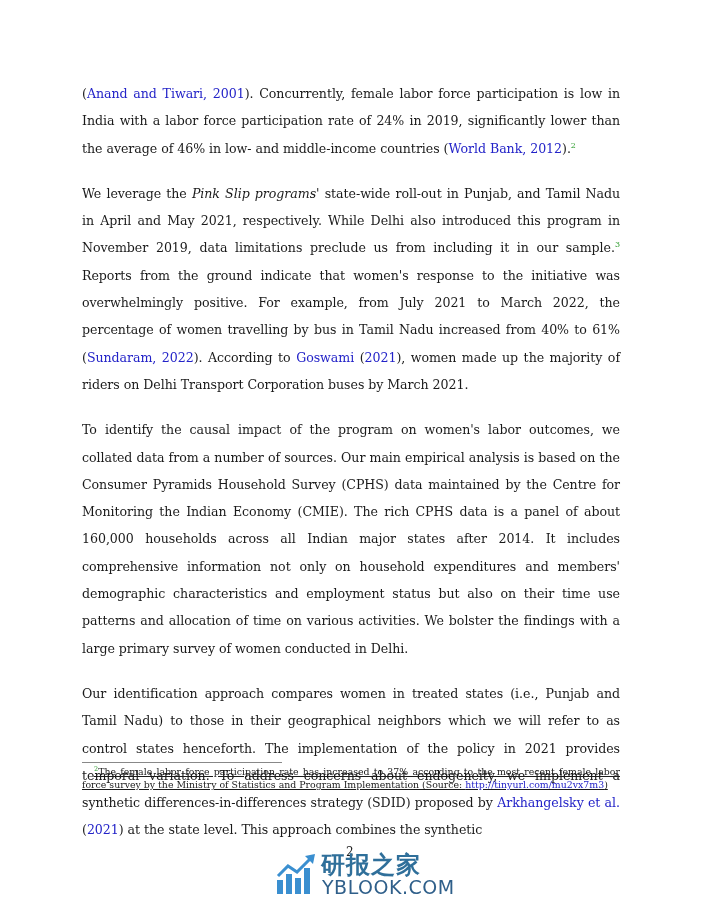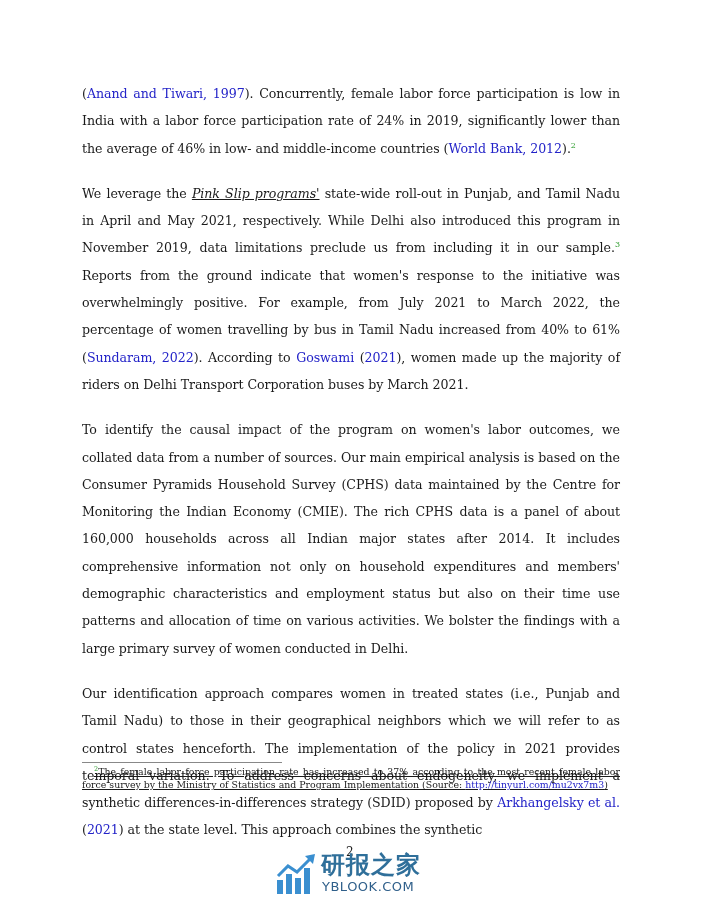--- a/index.html
+++ b/index.html
@@ -4,39 +4,39 @@
   <style>
     html, body { margin: 0; padding: 0; background: #ffffff; }
     body { width: 702px; height: 907px; position: relative; overflow: hidden;
            font-family: "DejaVu Serif", "Liberation Serif", serif; color: #1a1a1a; }
     .page { position: absolute; left: 82px; top: 80px; width: 538px; }
     .para { font-size: 12.6px; line-height: 27.3px; text-align: justify; margin: 0 0 18px 0;
             letter-spacing: -0.05px; }
     .para span { }
     .cite { color: #2323c8; }
     .fnref { color: #2a9a2a; font-size: 8px; vertical-align: super; line-height: 0; }
-    em { font-style: italic; text-decoration: underline; }
+    em { font-style: italic; }
     .footrule { position: absolute; left: 82px; top: 762px; width: 200px; height: 1px; background: #888; }
     .footnotes { position: absolute; left: 82px; top: 765px; width: 538px;
                  font-size: 9.4px; line-height: 13.3px; text-align: justify; text-decoration: underline; }
     .footnotes p { margin: 0; text-indent: 12px; }
     .fnmark { color: #2a9a2a; font-size: 6.5px; vertical-align: super; line-height: 0; }
     .url { color: #2323c8; }
     .pagenum { position: absolute; left: 346px; top: 845px; font-size: 12px; }
     .logo { position: absolute; left: 275px; top: 852px; width: 160px; height: 45px; }
     .logo-text-cn { position: absolute; left: 46px; top: 0px; font-family: "DejaVu Sans", sans-serif;
                     font-size: 24px; color: #2f6f9a; letter-spacing: 1px; line-height: 26px; font-weight: bold; }
     .logo-text-en { position: absolute; left: 47px; top: 27px; font-family: "DejaVu Sans", sans-serif;
-                    font-size: 13px; color: #2f5f8a; letter-spacing: 0.5px; line-height: 16px; }
+                    font-size: 19px; color: #2f5f8a; letter-spacing: 0.5px; line-height: 16px; }
   </style>
 </head>
 <body>
 
 <div class="page">
-  <p class="para">(<a class="cite">Anand and Tiwari, 1997</a><span>). Concurrently, female labor force participation is low in India with a labor force participation rate of 24% in 2019, significantly lower than the average of 46% in low- and middle-income countries (</span><a class="cite">World Bank, 2012</a><span>).</span><a class="fnref">2</a></p>
+  <p class="para">(<a class="cite">Anand and Tiwari, 2001</a><span>). Concurrently, female labor force participation is low in India with a labor force participation rate of 24% in 2019, significantly lower than the average of 46% in low- and middle-income countries (</span><a class="cite">World Bank, 2012</a><span>).</span><a class="fnref">2</a></p>
 
   <p class="para"><span>We leverage the </span><em>Pink Slip programs'</em><span> state-wide roll-out in Punjab, and Tamil Nadu in April and May 2021, respectively. While Delhi also introduced this program in November 2019, data limitations preclude us from including it in our sample.</span><a class="fnref">3</a><span> Reports from the ground indicate that women's response to the initiative was overwhelmingly positive. For example, from July 2021 to March 2022, the percentage of women travelling by bus in Tamil Nadu increased from 40% to 61% (</span><a class="cite">Sundaram, 2022</a><span>). According to </span><a class="cite">Goswami</a><span> (</span><a class="cite">2021</a><span>), women made up the majority of riders on Delhi Transport Corporation buses by March 2021.</span></p>
 
   <p class="para"><span>To identify the causal impact of the program on women's labor outcomes, we collated data from a number of sources. Our main empirical analysis is based on the Consumer Pyramids Household Survey (CPHS) data maintained by the Centre for Monitoring the Indian Economy (CMIE). The rich CPHS data is a panel of about 160,000 households across all Indian major states after 2014. It includes comprehensive information not only on household expenditures and members' demographic characteristics and employment status but also on their time use patterns and allocation of time on various activities. We bolster the findings with a large primary survey of women conducted in Delhi.</span></p>
 
   <p class="para"><span>Our identification approach compares women in treated states (i.e., Punjab and Tamil Nadu) to those in their geographical neighbors which we will refer to as control states henceforth. The implementation of the policy in 2021 provides temporal variation. To address concerns about endogeneity, we implement a synthetic differences-in-differences strategy (SDID) proposed by </span><a class="cite">Arkhangelsky et al.</a><span> (</span><a class="cite">2021</a><span>) at the state level. This approach combines the synthetic</span></p>
 </div>
 
 <div class="footrule"></div>
 

